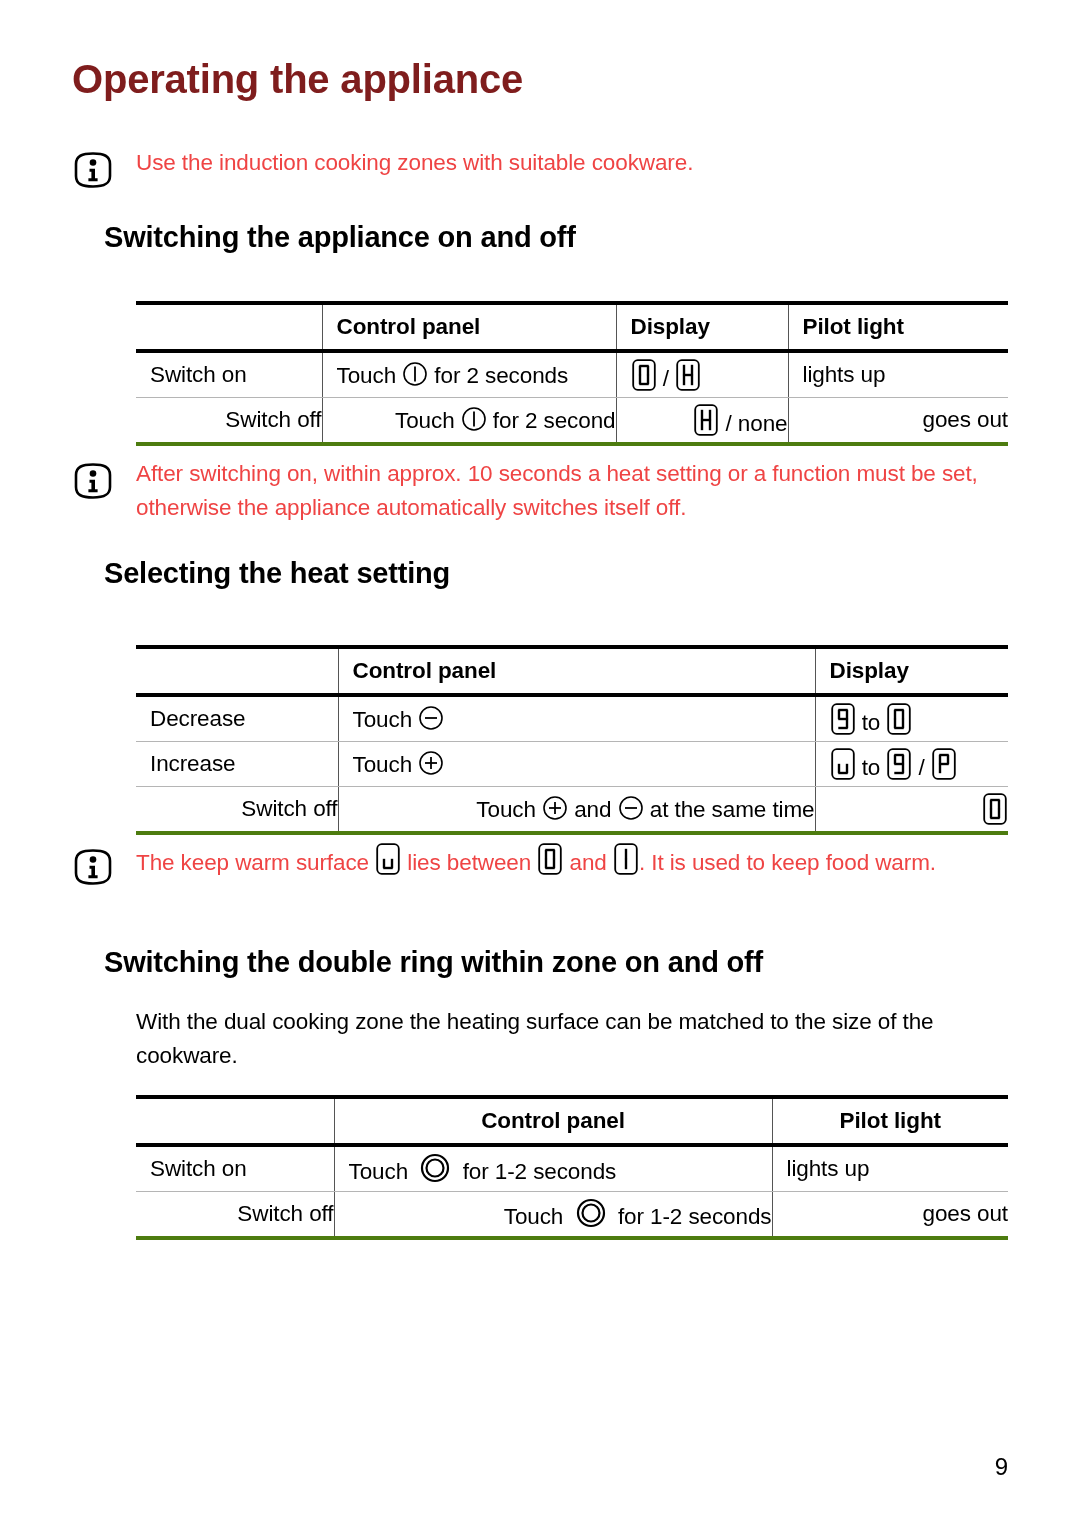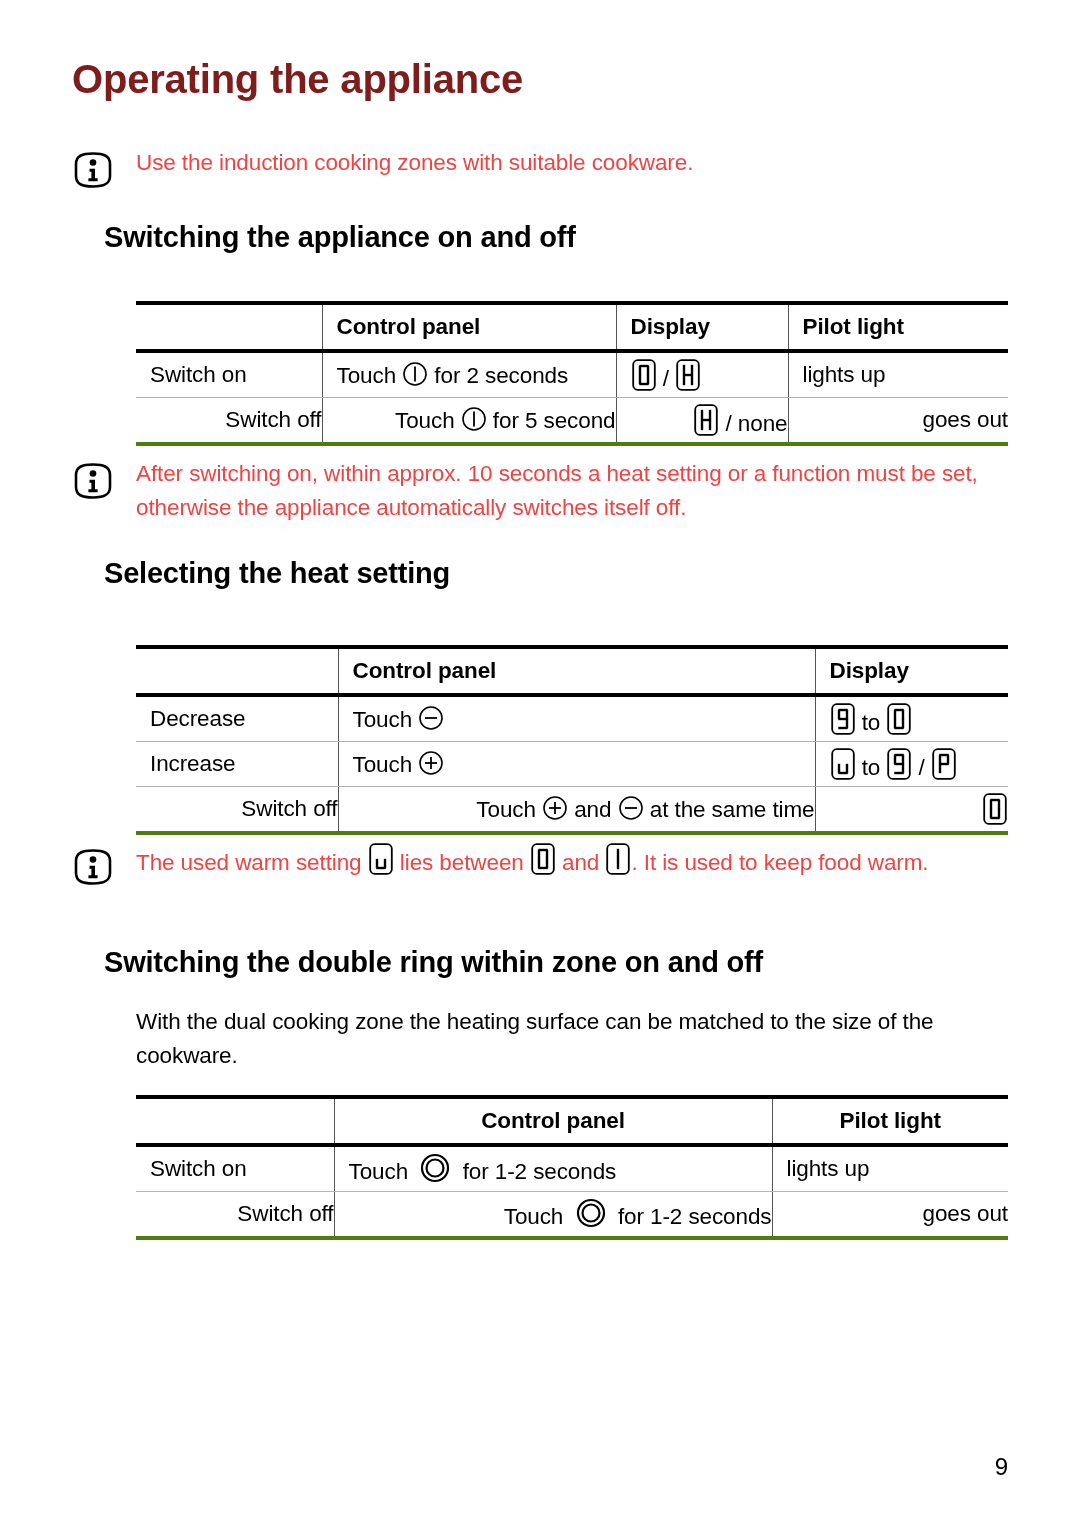--- a/index.html
+++ b/index.html
@@ -258,21 +258,21 @@
       <tr class="body-row">
         <td>Switch off</td>
         <td class="vdiv">
           <span>Touch</span>
           <span class="sym">
             <svg width="26" height="26" viewBox="0 0 26 26">
               <circle cx="13" cy="13" r="11" fill="none" stroke="#000" stroke-width="1.6"></circle>
               <line x1="13" y1="5.5" x2="13" y2="20.5" stroke="#000" stroke-width="1.8"></line>
             </svg>
           </span>
-          <span>for 5 second</span>
+          <span>for 2 second</span>
         </td>
         <td class="vdiv">
           <span class="seg">
             <svg width="24" height="32" viewBox="0 0 24 32">
               <rect x="1.2" y="1.2" width="21.6" height="29.6" rx="4.5" fill="none" stroke="#000" stroke-width="1.8"></rect>
               <g stroke="#000" stroke-width="2.4" stroke-linecap="square" fill="none">
                 <line x1="8" y1="7" x2="8" y2="15"></line>
                 <line x1="16" y1="7" x2="16" y2="15"></line>
                 <line x1="8.5" y1="16" x2="15.5" y2="16"></line>
                 <line x1="8" y1="17" x2="8" y2="25"></line>
@@ -451,21 +451,21 @@
 
   <div class="note" id="note-keepwarm">
     <span class="note-icon">
       <svg width="42" height="38" viewBox="0 0 42 38">
         <path d="M4 13 C4 5 10 2.5 21 2.5 C32 2.5 38 5 38 13 L38 25 C38 33 32 35.5 21 35.5 C10 35.5 4 33 4 25 Z" fill="none" stroke="#000" stroke-width="2.6"></path>
         <circle cx="21" cy="11.5" r="3.3" fill="#000"></circle>
         <path d="M17.5 17.8 L23 17.8 L23 27.2 L25.6 27.2 L25.6 30.2 L16.4 30.2 L16.4 27.2 L19.4 27.2 L19.4 20.8 L17.5 20.8 Z" fill="#000"></path>
       </svg>
     </span>
     <span class="note-text">
-      <span>The used warm setting</span>
+      <span>The keep warm surface</span>
       <span class="seg">
         <svg width="24" height="32" viewBox="0 0 24 32">
           <rect x="1.2" y="1.2" width="21.6" height="29.6" rx="4.5" fill="none" stroke="#000" stroke-width="1.8"></rect>
           <g stroke="#000" stroke-width="2.4" stroke-linecap="square" fill="none">
             <line x1="8" y1="17" x2="8" y2="24"></line>
             <line x1="16" y1="17" x2="16" y2="24"></line>
             <line x1="8.5" y1="25" x2="15.5" y2="25"></line>
           </g>
         </svg>
       </span>

